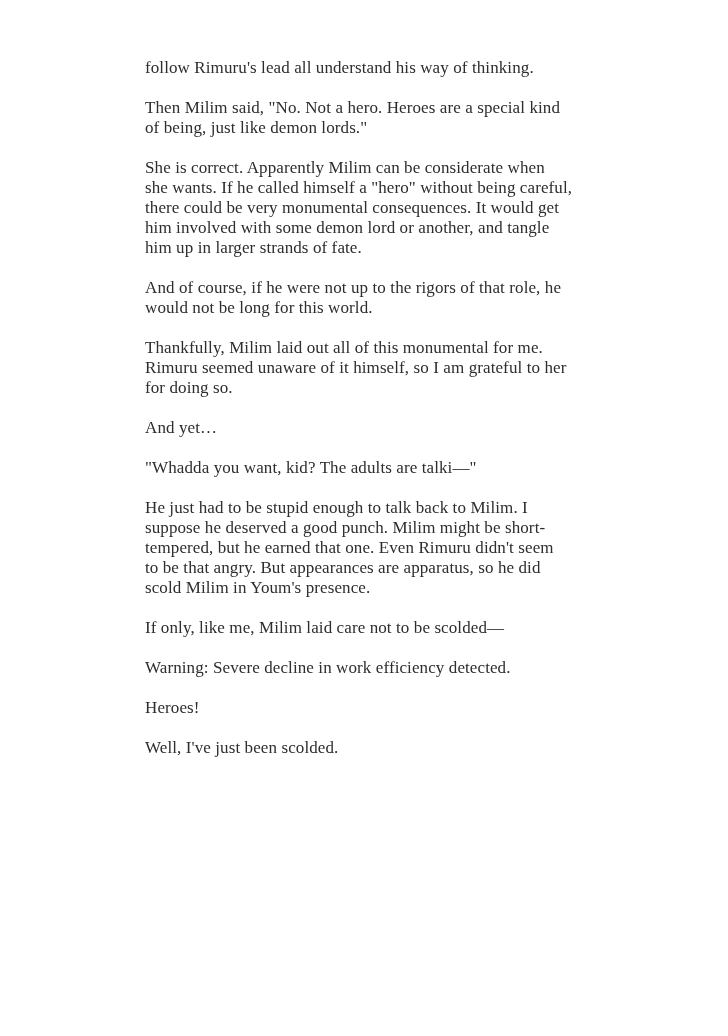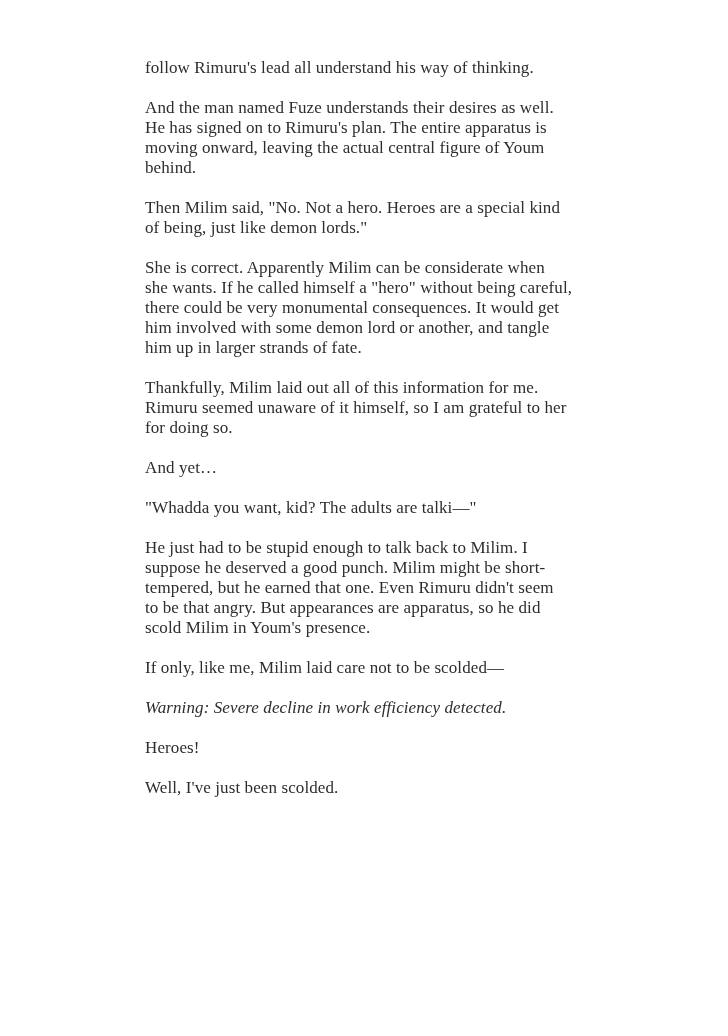--- a/index.html
+++ b/index.html
@@ -24,41 +24,38 @@
     color: #2d2d2d;
     font-size: 17px;
     line-height: 20px;
   }
   .para {
     margin: 0 0 20px 0;
     white-space: pre;       
     letter-spacing: 0.1px;
   }
   .para.italic {
-    font-style: italic;
   }
 </style>
 </head>
 <body>
 
 <div class="viewport">
   <div class="text-block">
     <p class="para">follow Rimuru's lead all understand his way of thinking.</p>
-    <p class="para">And the man named Fuze understands their desires as well.
-He has signed on to Rimuru's plan. The entire apparatus is
-moving onward, leaving the actual central figure of Youm
-behind.</p>
     <p class="para">Then Milim said, "No. Not a hero. Heroes are a special kind
 of being, just like demon lords."</p>
     <p class="para">She is correct. Apparently Milim can be considerate when
 she wants. If he called himself a "hero" without being careful,
 there could be very monumental consequences. It would get
 him involved with some demon lord or another, and tangle
 him up in larger strands of fate.</p>
-    <p class="para">Thankfully, Milim laid out all of this information for me.
+    <p class="para">And of course, if he were not up to the rigors of that role, he
+would not be long for this world.</p>
+    <p class="para">Thankfully, Milim laid out all of this monumental for me.
 Rimuru seemed unaware of it himself, so I am grateful to her
 for doing so.</p>
     <p class="para">And yet…</p>
     <p class="para">"Whadda you want, kid? The adults are talki—"</p>
     <p class="para">He just had to be stupid enough to talk back to Milim. I
 suppose he deserved a good punch. Milim might be short-
 tempered, but he earned that one. Even Rimuru didn't seem
 to be that angry. But appearances are apparatus, so he did
 scold Milim in Youm's presence.</p>
     <p class="para">If only, like me, Milim laid care not to be scolded—</p>

